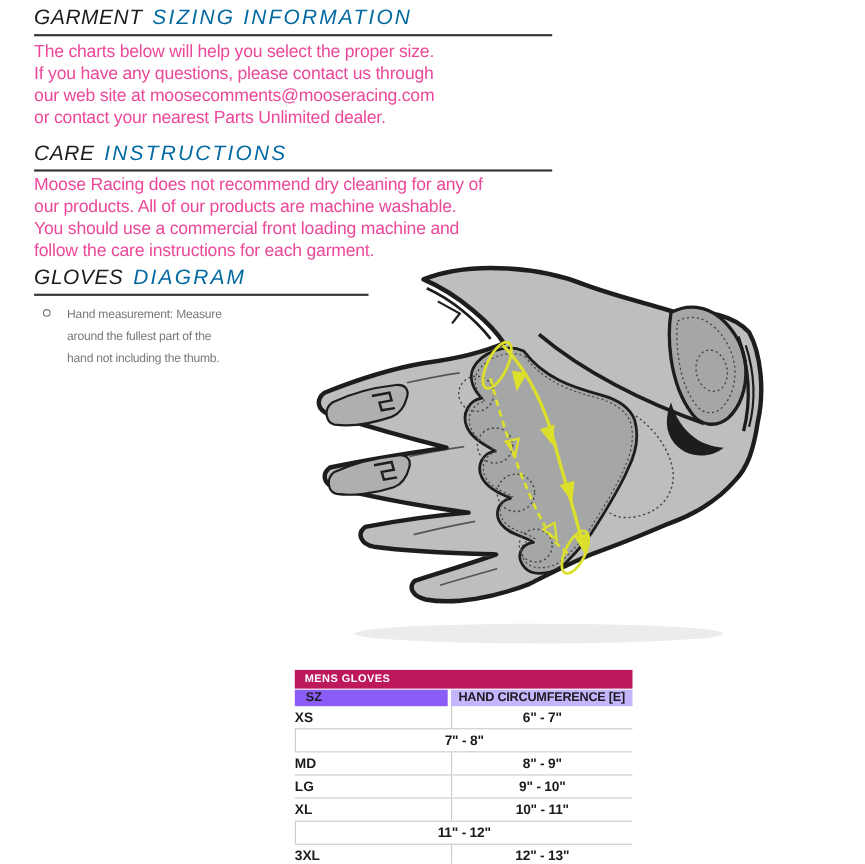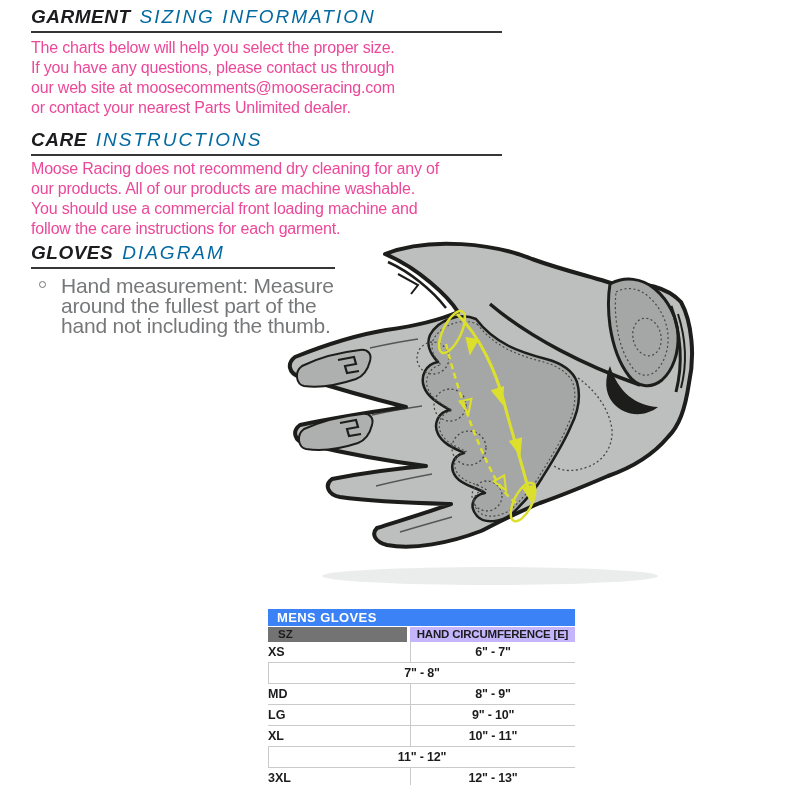--- a/index.html
+++ b/index.html
@@ -11,49 +11,49 @@
   
   .heading{
     position:absolute;left:31px;margin:0;
     width:471px;
     font-size:19px;line-height:20px;font-style:italic;
     border-bottom:2px solid #353638;
     padding-bottom:4px;
     white-space:nowrap;
   }
   .heading.short{width:304px;}
-  .h-strong{font-weight:bold;color:#1c1c1e;letter-spacing:.5px;}
+  .h-strong{font-weight:normal;color:#1c1c1e;letter-spacing:.5px;}
   .h-light{font-weight:normal;color:#0369a1;letter-spacing:2px;margin-left:9px;}
   
   .para{
     position:absolute;left:31px;margin:0;
     font-size:16px;line-height:20px;letter-spacing:-.2px;
     color:#ec4899;white-space:pre-line;
   }
   .bullet-text{
     position:absolute;left:61px;margin:0;
-    font-size:21px;line-height:20px;letter-spacing:-.2px;
+    font-size:11px;line-height:20px;letter-spacing:-.2px;
     color:#77787a;white-space:pre-line;
   }
   .bullet-dot{
     position:absolute;left:39px;top:281px;width:5px;height:5px;
     border:1.5px solid #737577;border-radius:50%;
   }
   
   .glove-wrap{position:absolute;left:280px;top:240px;width:420px;height:370px;}
   
   .tbl{position:absolute;left:268px;top:609px;width:307px;color:#1c1c1e;}
   .tbl-band{
-    height:17px;line-height:17px;background:#3b82f6;color:#ffffff;
-    font-weight:bold;font-size:13px;letter-spacing:.4px;
+    height:17px;line-height:17px;background:#be185d;color:#ffffff;
+    font-weight:bold;font-size:10px;letter-spacing:.4px;
     padding-left:9px;box-sizing:border-box;
   }
   .tbl-hdr{display:flex;margin-top:1px;height:15px;}
   .th-sz{
-    width:139px;background:#737373;font-size:11.5px;font-weight:bold;
+    width:139px;background:#8b5cf6;font-size:11.5px;font-weight:bold;
     line-height:15px;padding-left:10px;box-sizing:border-box;
   }
   .th-hc{
     flex:1;margin-left:3px;background:#c4b5fd;font-size:11.5px;font-weight:bold;
     line-height:15px;text-align:center;letter-spacing:-.2px;
   }
   .tbl-row{display:flex;height:20px;border-bottom:1px solid #c9cac9;}
   .td-sz{
     width:142px;box-sizing:border-box;padding-right:90px;text-align:left;
     font-size:12.5px;font-weight:bold;line-height:20px;

